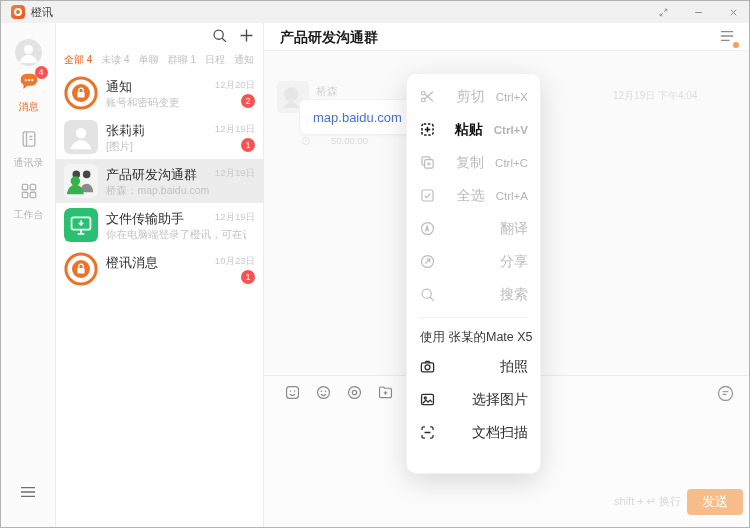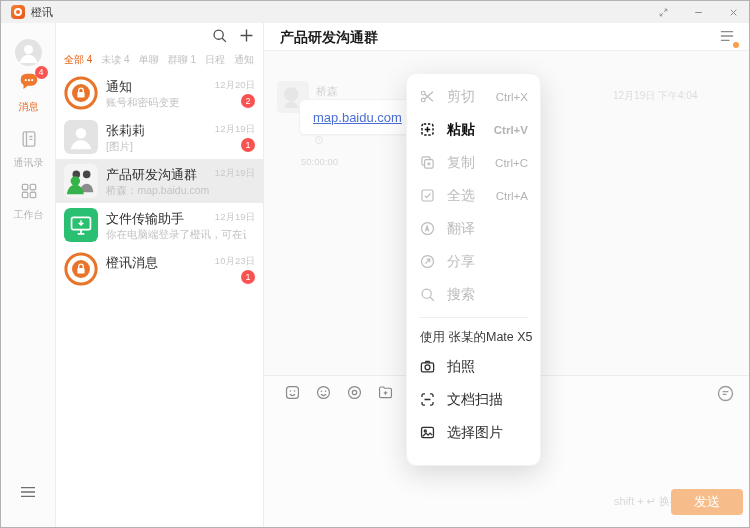--- a/index.html
+++ b/index.html
@@ -44,37 +44,37 @@
   
   .chatarea { position:absolute; top:22px; left:263px; right:0; bottom:0; background:#fafafa; }
   .chat-head { position:absolute; top:0; left:0; right:0; height:28px; background:#fff; border-bottom:1px solid #efefef; }
   .chat-title { position:absolute; left:16px; top:6px; font-size:14px; font-weight:700; color:#1d1d1d; }
   .chat-more { position:absolute; right:12px; top:6px; width:18px; color:#8c8c8c; cursor:pointer; }
   .chat-more .dot { position:absolute; right:-2px; bottom:-1px; width:6px; height:6px; border-radius:50%; background:#f6a04d; }
   .date-stamp { position:absolute; left:349px; top:32px; font-size:10px; color:#dcdcdc;margin-top:34px; }
   .msg-ava { position:absolute; left:13px; top:58px; width:32px; height:32px; border-radius:5px; background:#ececec; overflow:hidden; opacity:.55; }
   .msg-sender { position:absolute; left:52px; top:61px; font-size:11px; color:#d4d4d4; }
   .msg-bubble { position:absolute; left:35px; top:76px; background:#fff; border:1px solid #f1f1f1; border-radius:6px; padding:8px 13px; box-shadow:0 1px 2px rgba(0,0,0,.03); }
-  .msg-link { font-size:13px; color:#4a6fd4; text-decoration:underline; cursor:pointer; }
-  .msg-foot { position:absolute; left:37px; top:112px; font-size:9.5px; color:#d8d8d8; display:flex; align-items:center; gap:11px;flex-direction:column; }
+  .msg-link { font-size:13px; color:#4a6fd4; cursor:pointer; }
+  .msg-foot { position:absolute; left:37px; top:112px; font-size:9.5px; color:#d8d8d8; display:flex; align-items:center; gap:20px; }
   .msg-foot svg { opacity:.8; }
 
   
   .input-area { position:absolute; top:352px; left:0; right:0; bottom:0; background:#fcfcfc; border-top:1px solid #ececec; }
   .tools { position:absolute; top:8px; left:20px; display:flex; gap:14px; color:#8a8a8a; }
   .tools .t { cursor:pointer; }
   .tool-right { position:absolute; top:8px; right:14px; color:#9a9a9a; cursor:pointer; }
   .input-line { position:absolute; top:36px; left:17px; display:flex; align-items:center; }
   .caret { width:2px; height:17px; background:#3a7af0; margin-right:3px; }
   .ph { font-size:14px; color:#c7c7c7; }
   .send-hint { position:absolute; right:68px; bottom:18px; font-size:11px; color:#d8d8d8;margin-top:44px; }
-  .send-btn { position:absolute; right:6px; bottom:12px; width:72px; height:26px; background:#f6bd8b; border:none; border-radius:4px; color:#fff; font-size:13px; cursor:pointer; }
-
-  
-  .menu { position:absolute; left:405px; top:72px; width:135px; background:#fff; border:1px solid #f2f2f2; border-radius:10px; box-shadow:0 8px 28px rgba(0,0,0,.14); padding:6px 0 16px; z-index:10; }
+  .send-btn { position:absolute; right:6px; bottom:12px; width:56px; height:26px; background:#f6bd8b; border:none; border-radius:4px; color:#fff; font-size:13px; cursor:pointer; }
+
+  
+  .menu { position:absolute; left:405px; top:72px; width:135px; background:#fff; border:1px solid #f2f2f2; border-radius:10px; box-shadow:0 8px 28px rgba(0,0,0,.14); padding:6px 0 24px; z-index:10;text-align:right; }
   .m-row { display:flex; align-items:center; height:33px; padding:0 12px; gap:11px; cursor:pointer; }
   .m-row svg { flex:0 0 auto; }
   .m-label { font-size:14px; flex:1; white-space:nowrap; }
   .m-key { font-size:11.5px; color:#b4b4b4; }
   .m-disabled { color:#bcbcbc; }
   .m-enabled { color:#111; font-weight:700; }
   .m-dark { color:#2d2d2d; }
   .m-div { height:1px; background:#efefef; margin:6px 12px; }
   .m-section { font-size:12.5px; color:#3a3a3a; padding:5px 13px 4px; white-space:nowrap; }
 </style>
@@ -369,27 +369,27 @@
     <div class="m-row m-dark">
       <svg width="17" height="17" viewBox="0 0 20 20" fill="none" stroke="currentColor" stroke-width="1.5">
           <rect x="2.8" y="5.8" width="14.4" height="10.4" rx="1.8"></rect>
           <circle cx="10" cy="11" r="2.9"></circle>
           <path d="M7.2 5.8l1-1.8h3.6l1 1.8"></path>
         </svg>
       <span class="m-label">拍照</span>
     </div>
     <div class="m-row m-dark">
       <svg width="17" height="17" viewBox="0 0 20 20" fill="none" stroke="currentColor" stroke-width="1.5">
-          <path d="M3.5 7V5.2A1.7 1.7 0 0 1 5.2 3.5H7 M13 3.5h1.8a1.7 1.7 0 0 1 1.7 1.7V7 M16.5 13v1.8a1.7 1.7 0 0 1-1.7 1.7H13 M7 16.5H5.2a1.7 1.7 0 0 1-1.7-1.7V13 M6.5 10h7"></path>
-        </svg>
-      <span class="m-label">文档扫描</span>
-    </div>
-    <div class="m-row m-dark">
-      <svg width="17" height="17" viewBox="0 0 20 20" fill="none" stroke="currentColor" stroke-width="1.5">
           <rect x="3" y="4" width="14" height="12" rx="1.8"></rect>
           <circle cx="7.4" cy="8.2" r="1.2"></circle>
           <path d="M4.5 14.5l3.8-3.8 2.4 2.4 2.4-2.4 2.4 2.4"></path>
         </svg>
       <span class="m-label">选择图片</span>
     </div>
+    <div class="m-row m-dark">
+      <svg width="17" height="17" viewBox="0 0 20 20" fill="none" stroke="currentColor" stroke-width="1.5">
+          <path d="M3.5 7V5.2A1.7 1.7 0 0 1 5.2 3.5H7 M13 3.5h1.8a1.7 1.7 0 0 1 1.7 1.7V7 M16.5 13v1.8a1.7 1.7 0 0 1-1.7 1.7H13 M7 16.5H5.2a1.7 1.7 0 0 1-1.7-1.7V13 M6.5 10h7"></path>
+        </svg>
+      <span class="m-label">文档扫描</span>
+    </div>
   </div>
 
 </div>
 
 </body></html>

